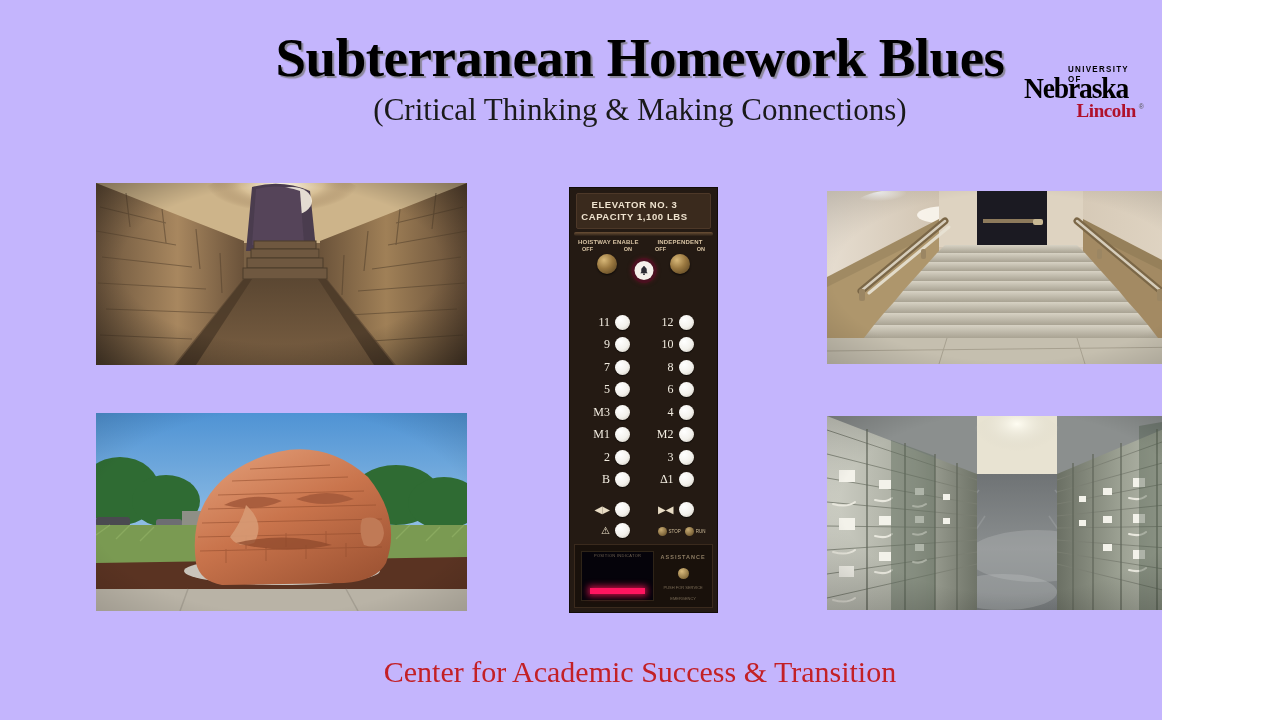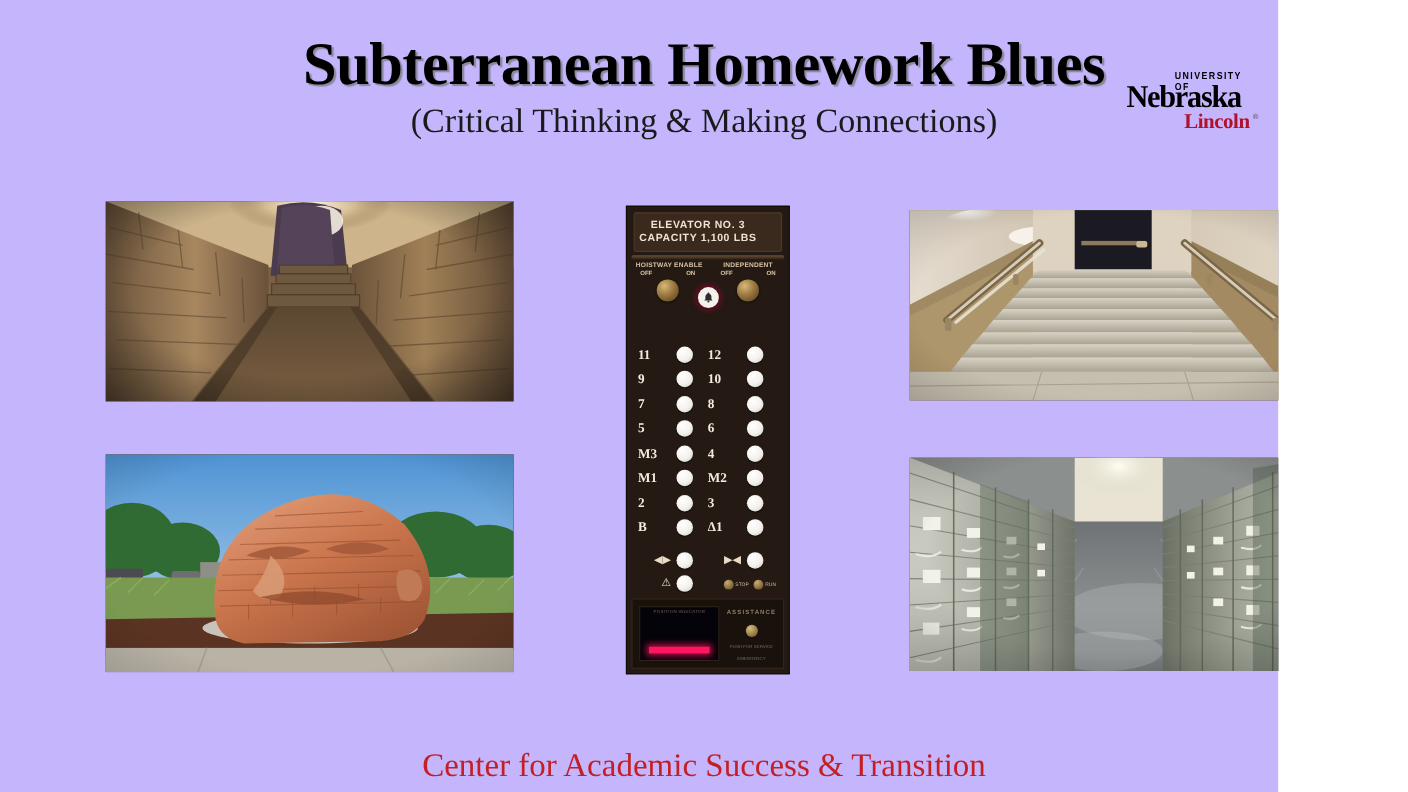--- a/index.html
+++ b/index.html
@@ -205,25 +205,25 @@
     align-items: center;
     height: 22.5px;
   }
   .ev-col {
     display: flex;
     align-items: center;
     width: 50%;
   }
   .ev-lbl {
     width: 30px;
-    text-align: left;
+    text-align: right;
     padding-right: 5px;
     font-family: "Liberation Serif", serif;
     font-size: 12px;
-    font-weight: bold;
+    font-weight: normal;
     color: #f2ece0;
     white-space: nowrap;
   }
   .ev-btn {
     width: 15px; height: 15px;
     border-radius: 50%;
     background: radial-gradient(circle at 35% 30%, #ffffff 0%, #f3f1ec 55%, #c9c4b8 100%);
     box-shadow: 0 1px 1px rgba(0,0,0,0.6);
   }
 
@@ -317,21 +317,20 @@
   .footer-text {
     position: absolute;
     left: 0;
     top: 655px;
     width: 1280px;
     text-align: center;
     font-family: "Liberation Serif", serif;
     font-size: 30px;
     color: #c32026;
     white-space: nowrap;
-    margin-top: 24px;
   }
 
   
   .cast-logo {
     position: absolute;
     right: 28px;
     top: 645px;
     display: flex;
     align-items: center;
     height: 52px;

